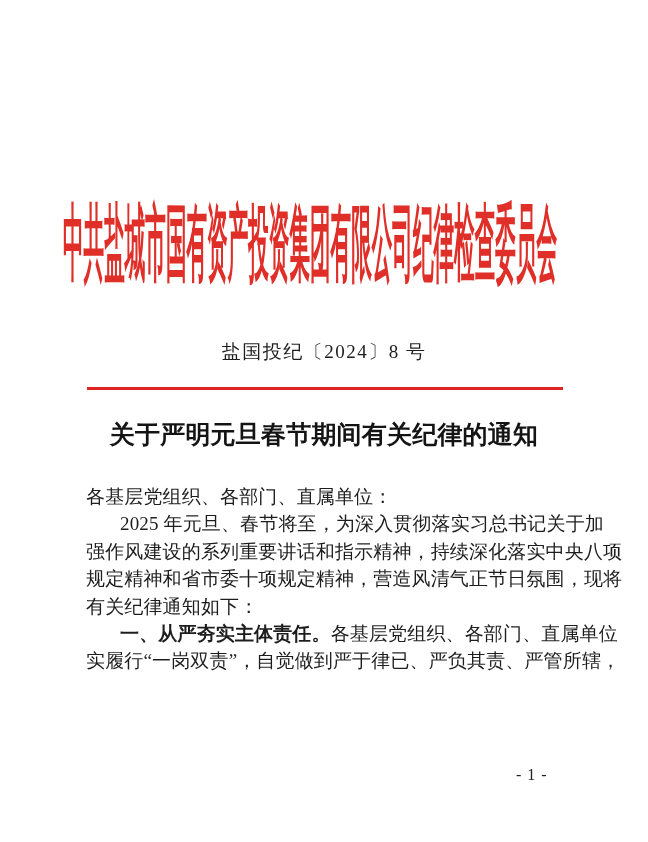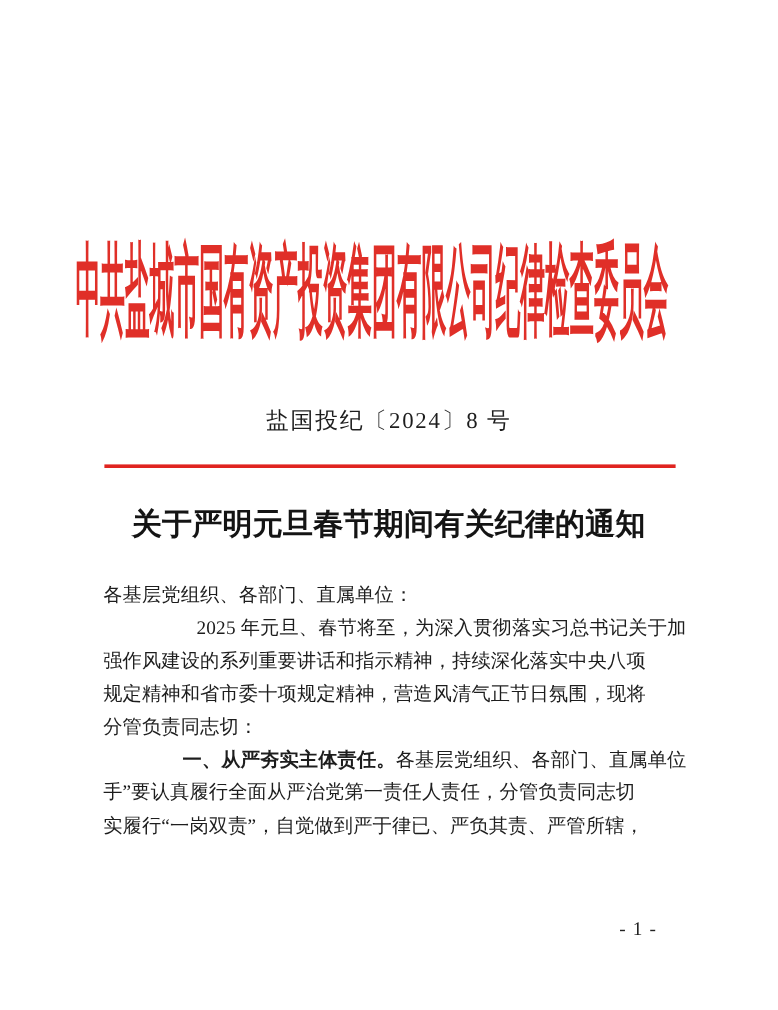--- a/index.html
+++ b/index.html
@@ -62,28 +62,28 @@
     top: 420px;
     left: 0;
     width: 648px;
     margin: 0;
     text-align: center;
     font-size: 25px;
     line-height: 34px;
     font-weight: 700;
     letter-spacing: 0.2px;
     color: #141414;
-    font-family: Liberation Sans, sans-serif;
+    font-family: Liberation Mono, monospace;
   }
   .body-block {
     position: absolute;
     top: 483px;
     left: 86px;
     width: 486px;
-    font-size: 16px;
+    font-size: 19px;
     line-height: 27.4px;
     letter-spacing: 0.15px;
     color: #1d1d1d;
   }
   .line {
     white-space: nowrap;
   }
   .indent {
     text-indent: 34px;
     text-align: right;
@@ -114,21 +114,20 @@
 
   <div class="red-rule"></div>
 
   <h1 class="doc-title">关于严明元旦春节期间有关纪律的通知</h1>
 
   <div class="body-block">
     <div class="line">各基层党组织、各部门、直属单位：</div>
     <div class="line indent">2025 年元旦、春节将至，为深入贯彻落实习总书记关于加</div>
     <div class="line">强作风建设的系列重要讲话和指示精神，持续深化落实中央八项</div>
     <div class="line">规定精神和省市委十项规定精神，营造风清气正节日氛围，现将</div>
-    <div class="line">分管负责同志切：</div>
+    <div class="line">有关纪律通知如下：</div>
     <div class="line indent"><span class="item-heading">一、从严夯实主体责任。</span><span>各基层党组织、各部门、直属单位</span></div>
-    <div class="line">手”要认真履行全面从严治党第一责任人责任，分管负责同志切</div>
     <div class="line">实履行“一岗双责”，自觉做到严于律已、严负其责、严管所辖，</div>
   </div>
 
   <div class="page-num">- 1 -</div>
 
 </div>
 
 </body></html>

